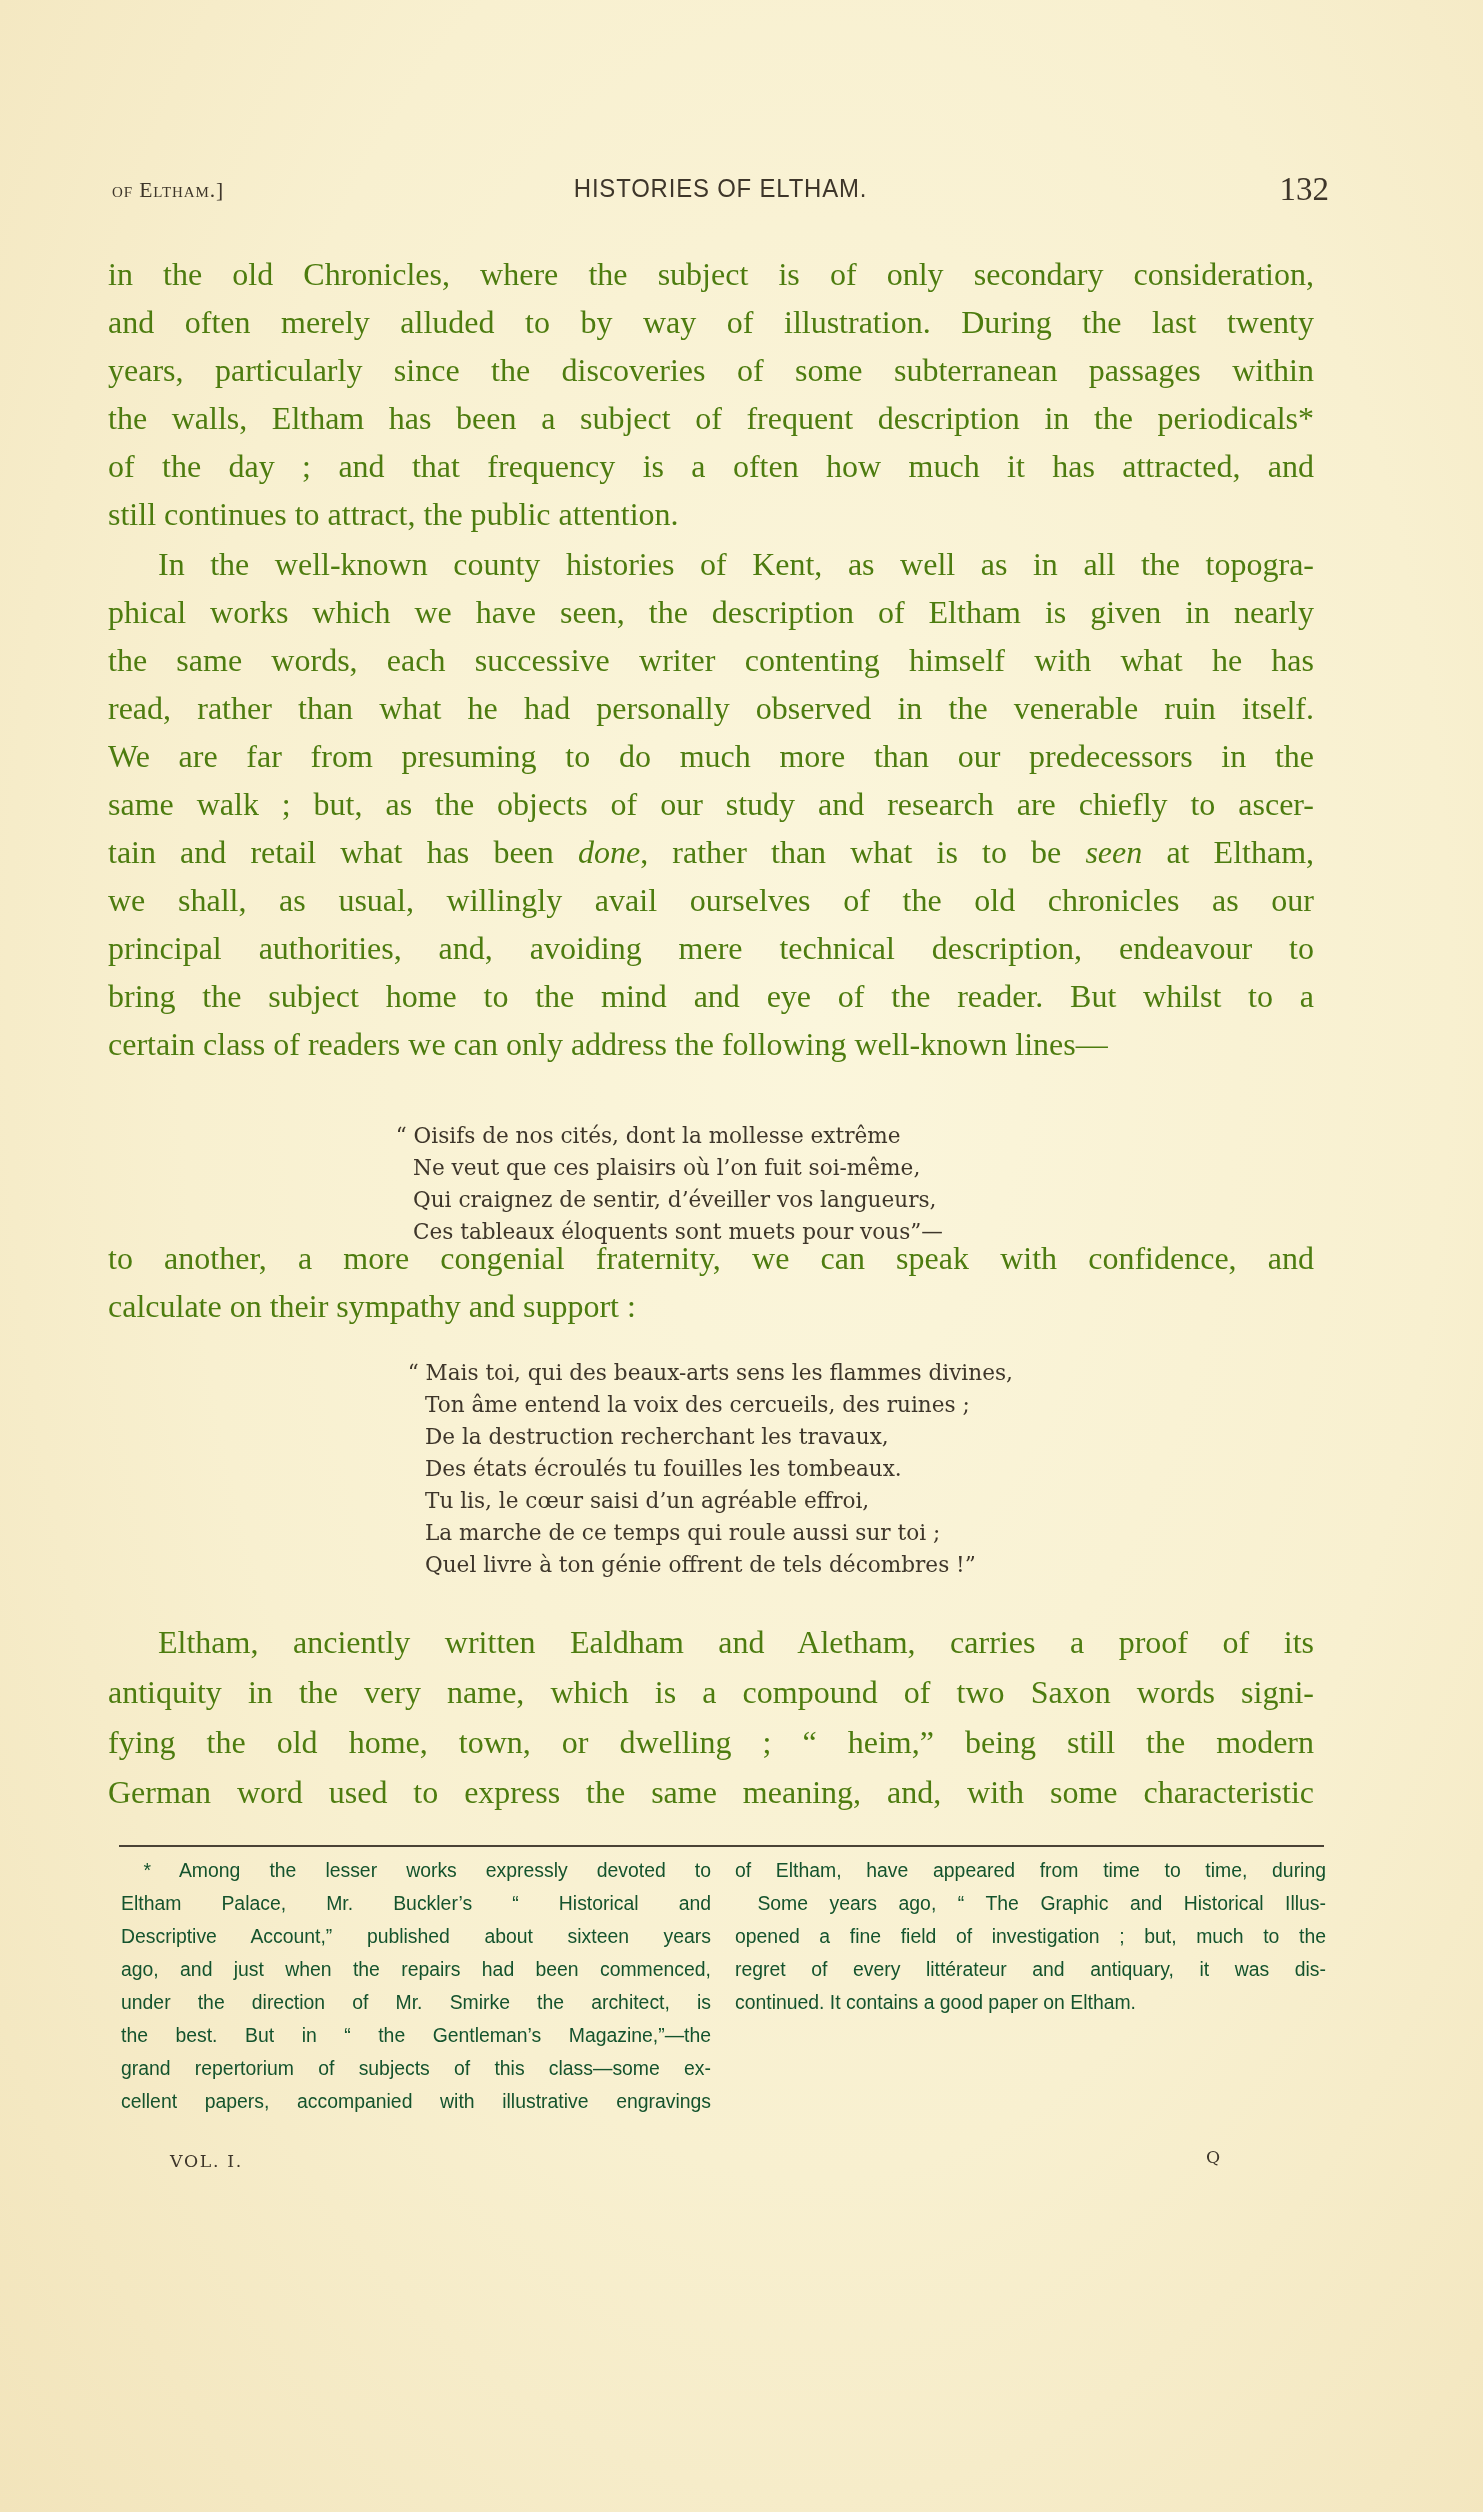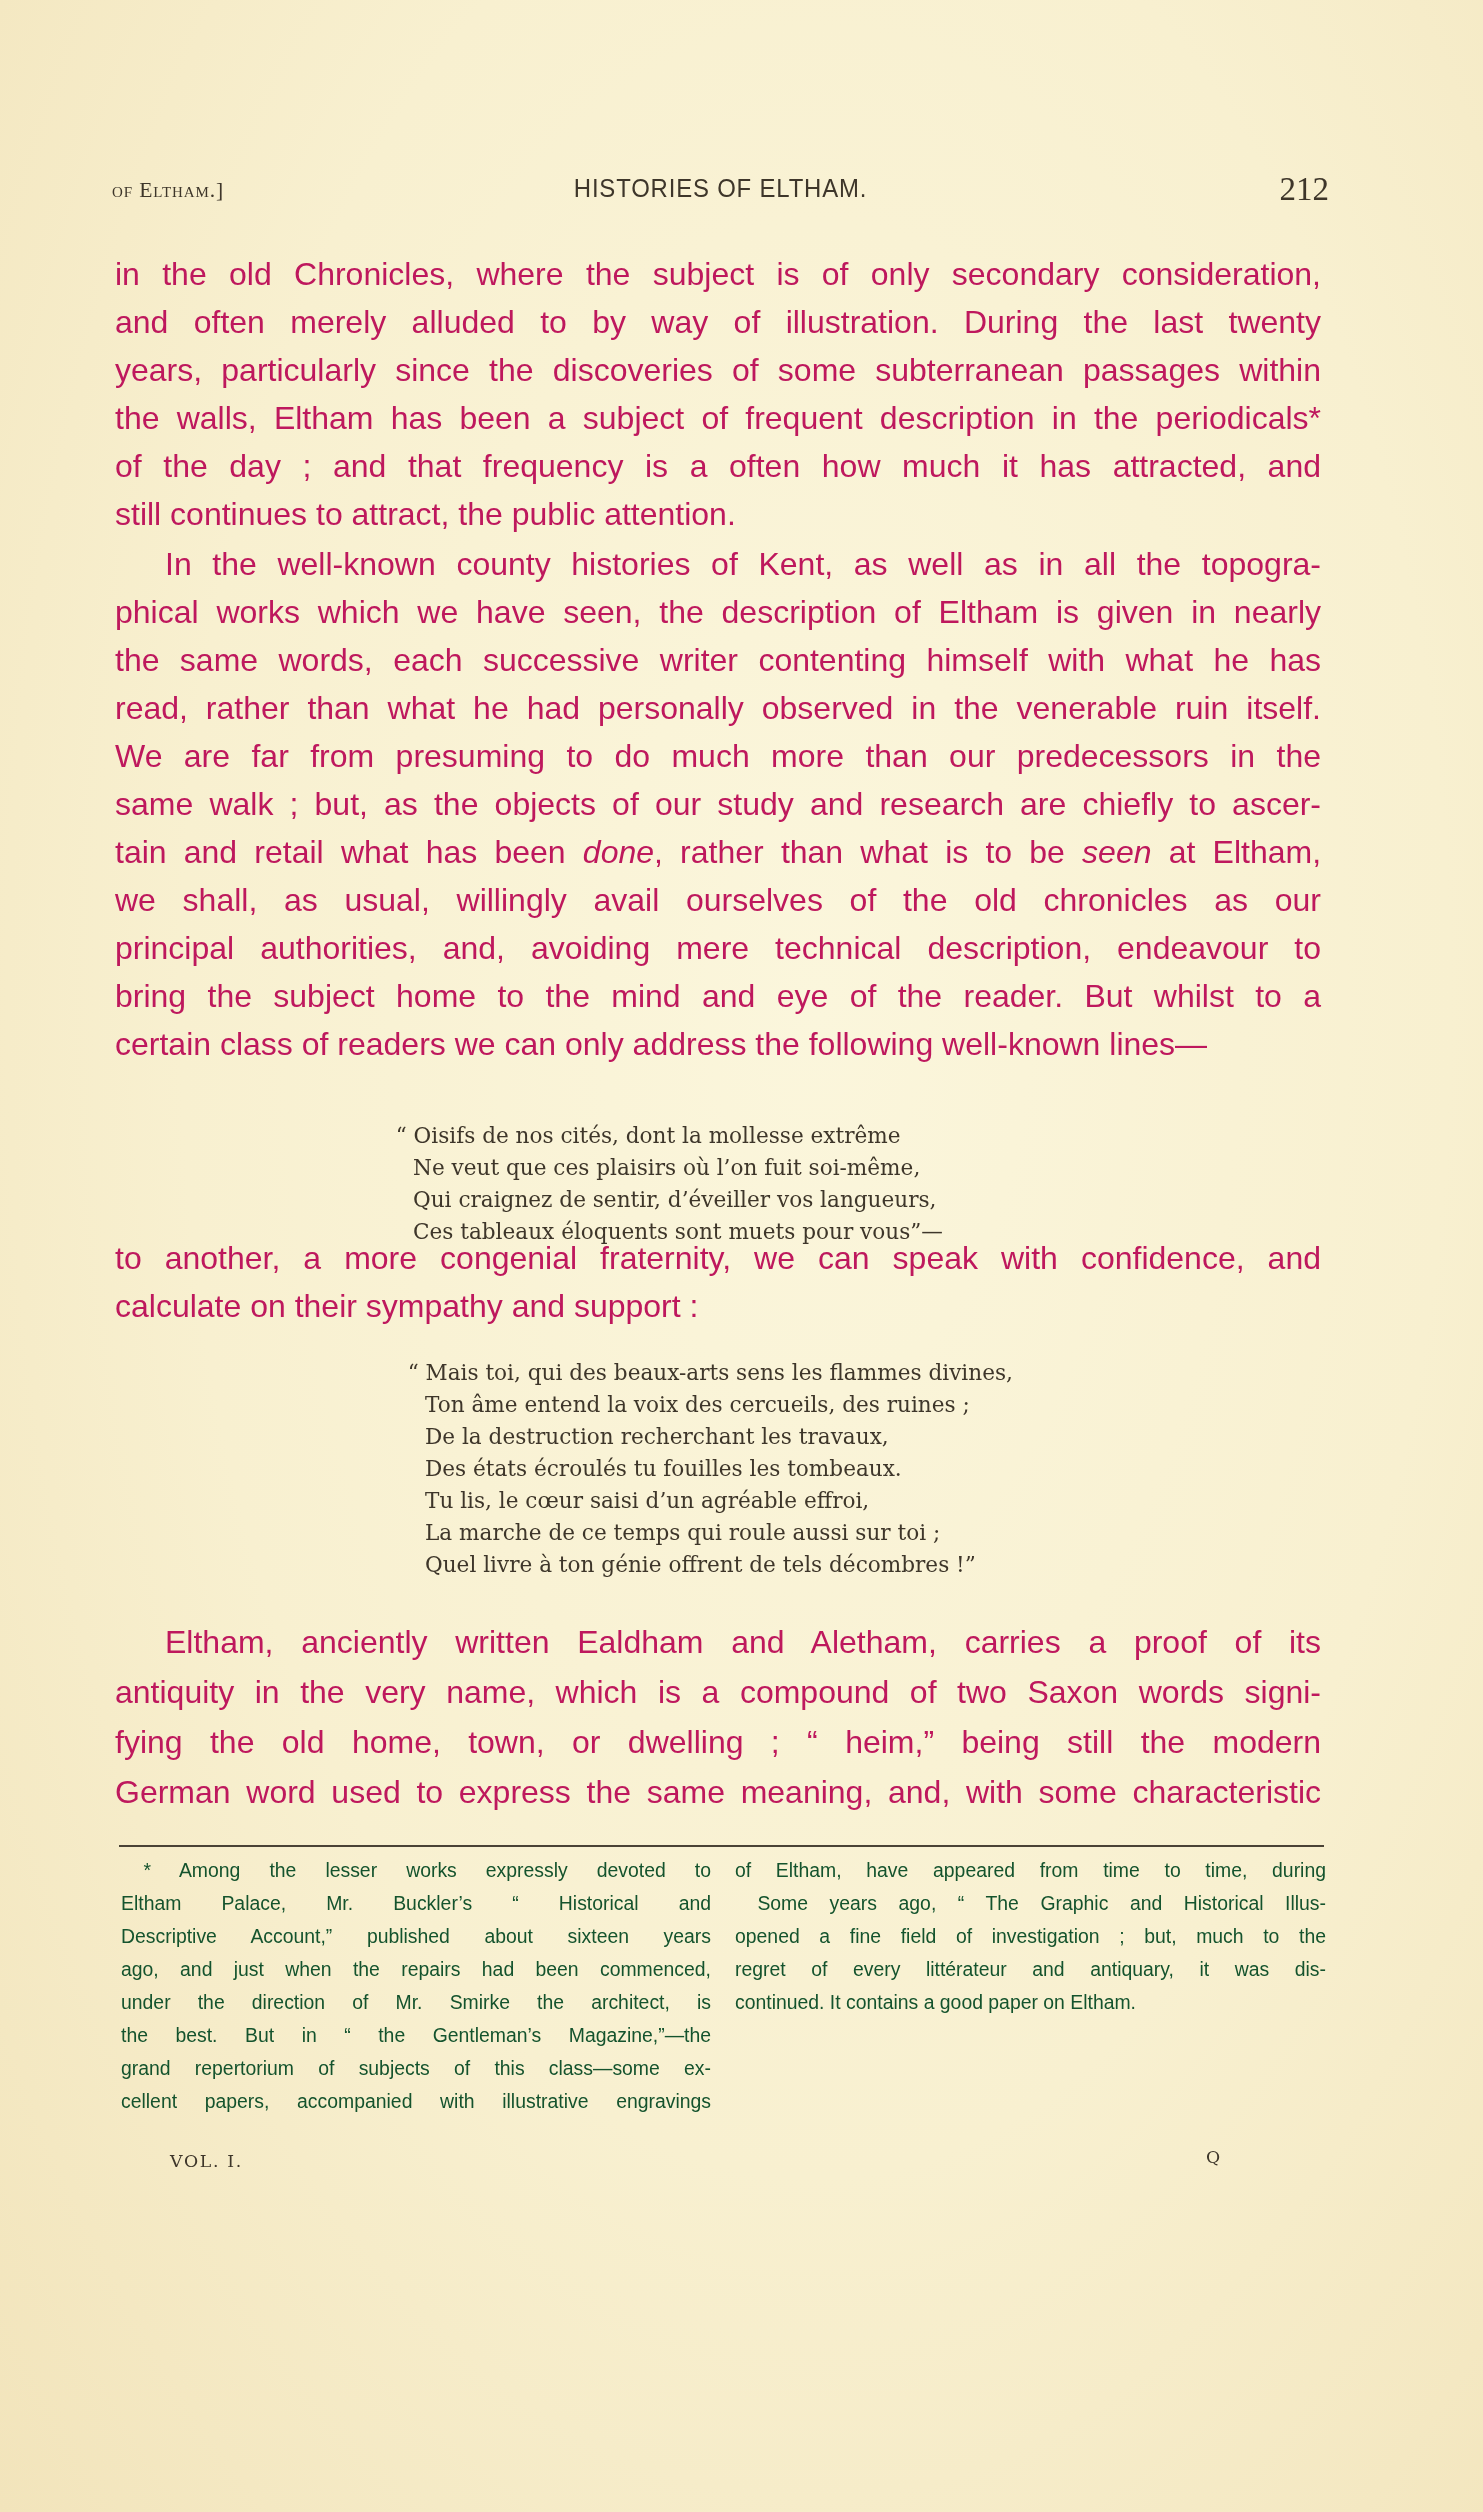--- a/index.html
+++ b/index.html
@@ -56,27 +56,27 @@
       right: 0;
       top: 1.7px;
       font-family: "Liberation Serif", serif;
       font-size: 33px;
       color: #3e362a;
     }
 
     
     .body-block {
       position: absolute;
-      left: 115px;
+      left: 108px;
       width: 1206px;
-      font-family: Liberation Sans, sans-serif;
+      font-family: Liberation Serif, serif;
       font-size: 32px;
       line-height: 48px;
       text-align: justify;
-      color: #be185d;
+      color: #4d7c0f;
     }
     .line {
       display: block;
       text-align: justify;
       text-align-last: justify;
       white-space: nowrap;
     }
     .line.last {
       text-align-last: left;
     }
@@ -140,21 +140,21 @@
     }
   </style>
 </head>
 <body>
 
 <div class="page">
 
   <div class="running-head">
     <span class="rh-left">of Eltham.]</span>
     <span class="rh-center">HISTORIES OF ELTHAM.</span>
-    <span class="rh-right">212</span>
+    <span class="rh-right">132</span>
   </div>
 
   <div class="body-block" style="top:250px;">
     <span class="line">in the old Chronicles, where the subject is of only secondary consideration,</span>
     <span class="line">and often merely alluded to by way of illustration.  During the last twenty</span>
     <span class="line">years, particularly since the discoveries of some subterranean passages within</span>
     <span class="line">the walls, Eltham has been a subject of frequent description in the periodicals*</span>
     <span class="line">of the day ; and that frequency is a often how much it has attracted, and</span>
     <span class="line last">still continues to attract, the public attention.</span>
   </div>

